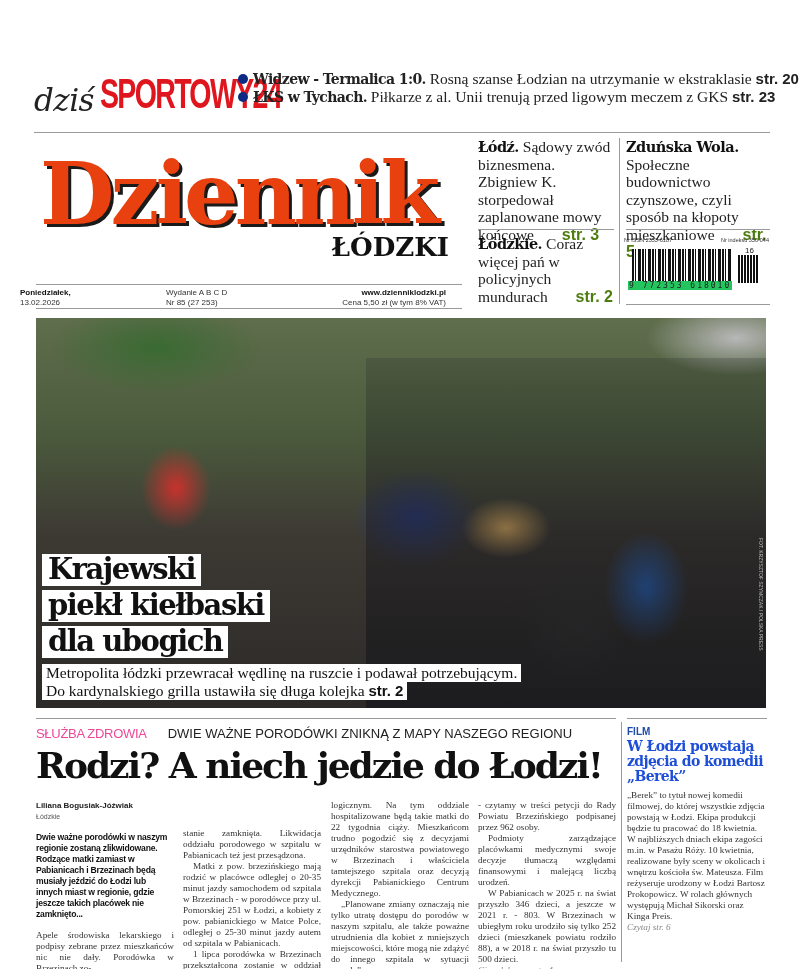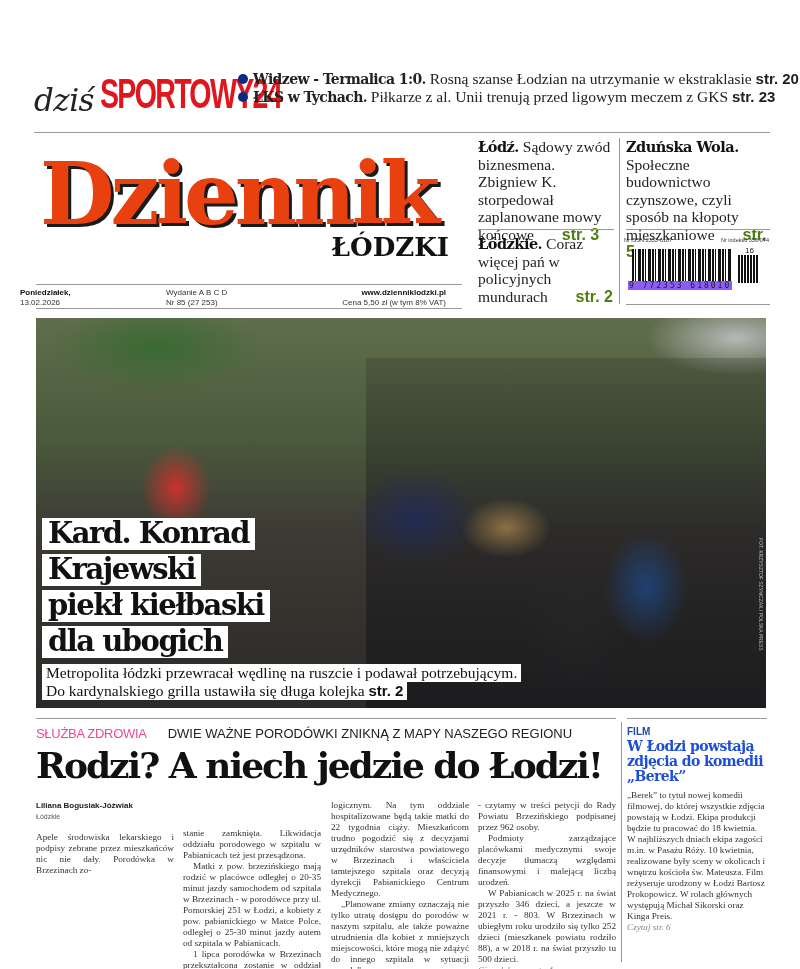--- a/index.html
+++ b/index.html
@@ -31,21 +31,21 @@
 
   
   .teaser { position: absolute; font-family: "Liberation Serif", serif; font-size: 15.5px; line-height: 17.5px; color: #222; }
   .teaser b.kick { font-family: "DejaVu Serif", serif; font-weight: 700; font-size: 14.5px; letter-spacing: -0.5px; color: #111; }
   .teaser .pg { font-family: "Liberation Sans", sans-serif; font-weight: 700; font-size: 16px; color: #4d7c0f; margin-left: 24px; }
 
   .barcode-box { position: absolute; left: 624px; top: 237px; width: 145px; height: 60px; }
   .bc-top { font-family: "Liberation Sans", sans-serif; font-size: 5.5px; color: #333; display: flex; justify-content: space-between; }
   .bc-bars { position: absolute; left: 8px; top: 12px; width: 100px; height: 34px; background: repeating-linear-gradient(90deg, #111 0 2px, #fff 2px 3px, #111 3px 4px, #fff 4px 6px, #111 6px 9px, #fff 9px 10px); }
   .bc-bars2 { position: absolute; left: 114px; top: 18px; width: 20px; height: 28px; background: repeating-linear-gradient(90deg, #111 0 2px, #fff 2px 3px, #111 3px 5px, #fff 5px 6px); }
-  .bc-num { position: absolute; left: 4px; top: 44px; font-family: "DejaVu Sans Mono", monospace; font-size: 8px; letter-spacing: 2px; background: #8b5cf6; padding: 0 1px; color: #222; }
+  .bc-num { position: absolute; left: 4px; top: 44px; font-family: "DejaVu Sans Mono", monospace; font-size: 8px; letter-spacing: 2px; background: #22c55e; padding: 0 1px; color: #222; }
   .bc-16 { position: absolute; left: 121px; top: 9px; font-family: "Liberation Sans", sans-serif; font-size: 8px; color: #222; }
 
   
   .photo { position: absolute; left: 36px; top: 318px; width: 730px; height: 390px; overflow: hidden;
     background:
       radial-gradient(ellipse 90px 70px at 380px 200px, #2a3a78 0%, rgba(42,58,120,0) 70%),
       radial-gradient(ellipse 60px 40px at 470px 210px, #e0b060 0%, rgba(224,176,96,0) 75%),
       radial-gradient(ellipse 60px 80px at 610px 270px, #2a6bc9 0%, rgba(42,107,201,0) 70%),
       radial-gradient(ellipse 50px 60px at 140px 170px, #c8322d 0%, rgba(200,50,45,0) 70%),
       radial-gradient(ellipse 70px 90px at 540px 300px, #3a3835 0%, rgba(58,56,53,0) 75%),
@@ -129,37 +129,37 @@
   <div class="bc-bars"></div>
   <div class="bc-bars2"></div>
   <div class="bc-16">16</div>
   <div class="bc-num">9 772353 618010</div>
 </div>
 <div class="rule" style="left:626px; top:304px; width:144px;"></div>
 
 <div class="photo">
   <div class="crowd"></div>
   <div class="photo-credit">FOT. KRZYSZTOF SZYMCZAK / POLSKA PRESS</div>
-  <div class="hl-box" style="top:200px;">Kard. Konrad</div>
   <div class="hl-box" style="top:236px;">Krajewski</div>
   <div class="hl-box" style="top:308px;">dla ubogich</div>
   <div class="hl-box" style="top:272px;">piekł kiełbaski</div>
   <div class="cap-box" style="top:346px;">Metropolita łódzki przewracał wędlinę na ruszcie i podawał potrzebującym.</div>
   <div class="cap-box" style="top:364px;"><span>Do kardynalskiego grilla ustawiła się długa kolejka </span><span class="pg">str. 2</span></div>
 </div>
 
 <div class="rule" style="left:36px; top:718px; width:580px;"></div>
 <div class="rule" style="left:627px; top:718px; width:140px;"></div>
 
 <div class="kicker"><b>SŁUŻBA ZDROWIA</b><span>DWIE WAŻNE PORODÓWKI ZNIKNĄ Z MAPY NASZEGO REGIONU</span></div>
 <div class="main-head">Rodzi? A niech jedzie do Łodzi!</div>
 
 <div class="col" style="left:36px;">
   <div class="byline">Liliana Bogusiak-Jóźwiak</div>
   <div class="byline-sub">Łódzkie</div>
+  <div class="lead">Dwie ważne porodówki w naszym regionie zostaną zlikwidowane. Rodzące matki zamiast w Pabianicach i Brzezinach będą musiały jeździć do Łodzi lub innych miast w regionie, gdzie jeszcze takich placówek nie zamknięto...</div>
   <p>Apele środowiska lekarskiego i podpisy zebrane przez mieszkańców nic nie dały. Porodówka w Brzezinach zo-</p>
 </div>
 <div class="col" style="left:183px;margin-top:28px;">
   <p>stanie zamknięta. Likwidacja oddziału porodowego w szpitalu w Pabianicach też jest przesądzona.</p>
   <p class="ind">Matki z pow. brzezińskiego mają rodzić w placówce odległej o 20-35 minut jazdy samochodem od szpitala w Brzezinach - w porodówce przy ul. Pomorskiej 251 w Łodzi, a kobiety z pow. pabianickiego w Matce Polce, odległej o 25-30 minut jazdy autem od szpitala w Pabianicach.</p>
   <p class="ind">1 lipca porodówka w Brzezinach przekształcona zostanie w oddział ginekologii planowej z pakietem onko-</p>
 </div>
 <div class="col" style="left:331px;">
   <p>logicznym. Na tym oddziale hospitalizowane będą takie matki do 22 tygodnia ciąży. Mieszkańcom trudno pogodzić się z decyzjami urzędników starostwa powiatowego w Brzezinach i właściciela tamtejszego szpitala oraz decyzją dyrekcji Pabianickiego Centrum Medycznego.</p>
   <p class="ind">„Planowane zmiany oznaczają nie tylko utratę dostępu do porodów w naszym szpitalu, ale także poważne utrudnienia dla kobiet z mniejszych miejscowości, które mogą nie zdążyć do innego szpitala w sytuacji porodu”</p>

